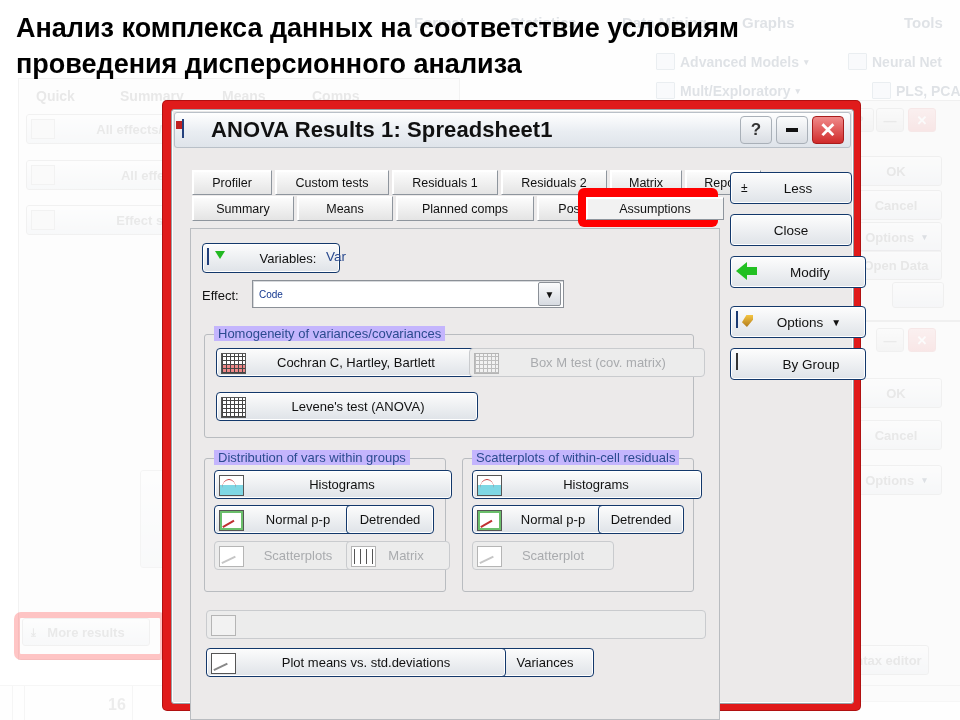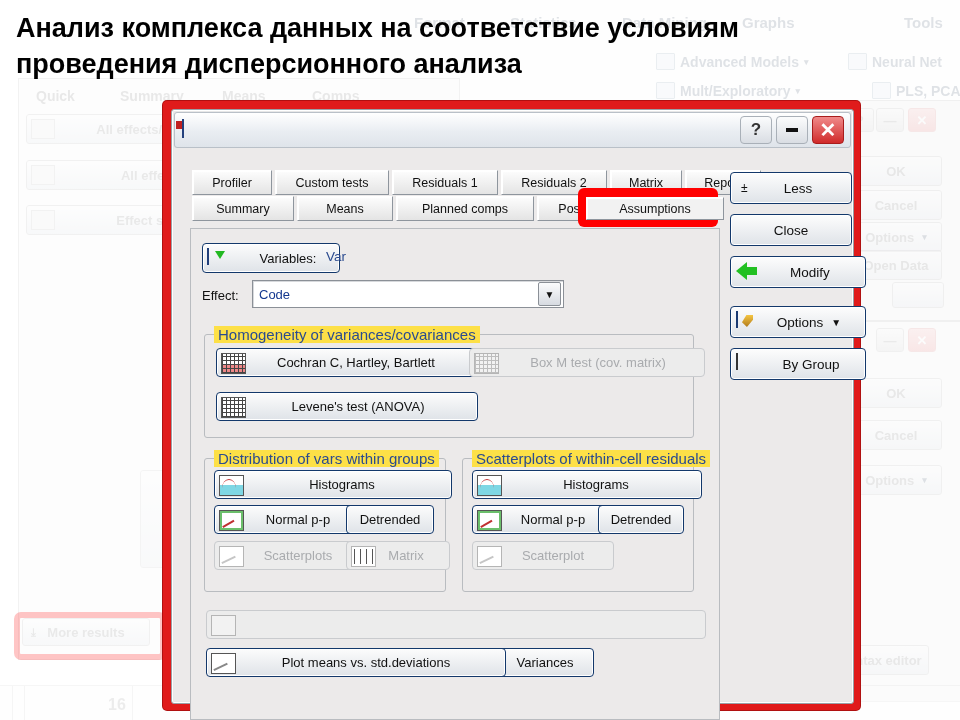--- a/index.html
+++ b/index.html
@@ -71,36 +71,36 @@
   
   .cbtn{position:absolute;height:30px;border:1px solid #13386b;border-radius:4px;
         background:linear-gradient(#fdfdfd,#dfe3e8);
         display:flex;align-items:center;justify-content:center;
         font-size:13.5px;color:#111;box-shadow:inset 0 0 0 1px #fff;white-space:nowrap;}
   .cbtn .lico{position:absolute;left:5px;width:22px;height:20px;}
   .cbtn .sym{position:absolute;left:10px;font-size:12px;}
 
   
   .gbox{position:absolute;border:1px solid #b9bcc0;border-radius:3px;background:transparent;}
-  .gbox > .glab{position:absolute;top:-9px;left:9px;background:#fde047;padding:0 4px;
-        font-size:15px;color:#2b4b8f;white-space:nowrap;}
+  .gbox > .glab{position:absolute;top:-9px;left:9px;background:#c4b5fd;padding:0 4px;
+        font-size:13px;color:#2b4b8f;white-space:nowrap;}
 
   .pbtn{position:absolute;height:27px;border:1px solid #13386b;border-radius:4px;
         background:linear-gradient(#fcfcfc,#dfe3e8);
         display:flex;align-items:center;justify-content:center;
         font-size:13px;color:#111;box-shadow:inset 0 0 0 1px #fff;white-space:nowrap;}
   .pbtn .lico{position:absolute;left:4px;width:23px;height:19px;}
   .pbtn.dis{border:1px solid #c9cbce;background:#ececec;color:#a9abae;box-shadow:none;}
 
   .label{position:absolute;font-size:13px;color:#111;}
   .bluetext{position:absolute;font-size:13.5px;color:#2b4b8f;}
 
   #effect-combo{position:absolute;height:26px;background:#fff;border:1px solid #8b9097;
         box-shadow:inset 1px 1px 0 #d7d9dc;display:flex;align-items:center;}
-  #effect-combo .val{padding-left:6px;font-size:13px;color:#13378f;}
+  #effect-combo .val{padding-left:6px;font-size:10px;color:#13378f;}
   #effect-combo .arrow{margin-left:auto;width:21px;height:22px;margin-right:2px;
         border:1px solid #8b9097;border-radius:2px;background:linear-gradient(#fbfcfd,#d7dbe1);
         display:flex;align-items:center;justify-content:center;font-size:10px;color:#111;}
 
   .content-frame{position:absolute;border:1px solid #b9bcc0;background:transparent;}
 
   
   .gico{position:relative;display:block;width:100%;height:100%;border:1px solid #555;background:#fff;}
   .gico.grid{background:
       repeating-linear-gradient(90deg,#444 0 1px,transparent 1px 4px),
@@ -250,20 +250,21 @@
 <div style="position:absolute;left:16px;top:12px;width:880px;">
   <div style="font-size:27px;font-weight:bold;color:#000;line-height:33px;white-space:nowrap;">Анализ комплекса данных на соответствие условиям</div>
   <div style="font-size:27px;font-weight:bold;color:#000;line-height:33px;white-space:nowrap;margin-top:3px;">проведения дисперсионного анализа</div>
 </div>
 
 <div id="redframe">
   <div id="dlg">
 
     <div id="dlg-title">
       <span class="t-ico"><span class="titleico"></span></span>
+      <span class="ttl">ANOVA Results 1: Spreadsheet1</span>
       <span class="tbtns">
         <span class="tbtn">?</span>
         <span class="tbtn min">
             <span style="display:inline-block;width:12px;height:4px;background:#111;"></span>
           </span>
         <span class="tbtn x">✕</span>
       </span>
     </div>
 
     <div id="dlg-body">

